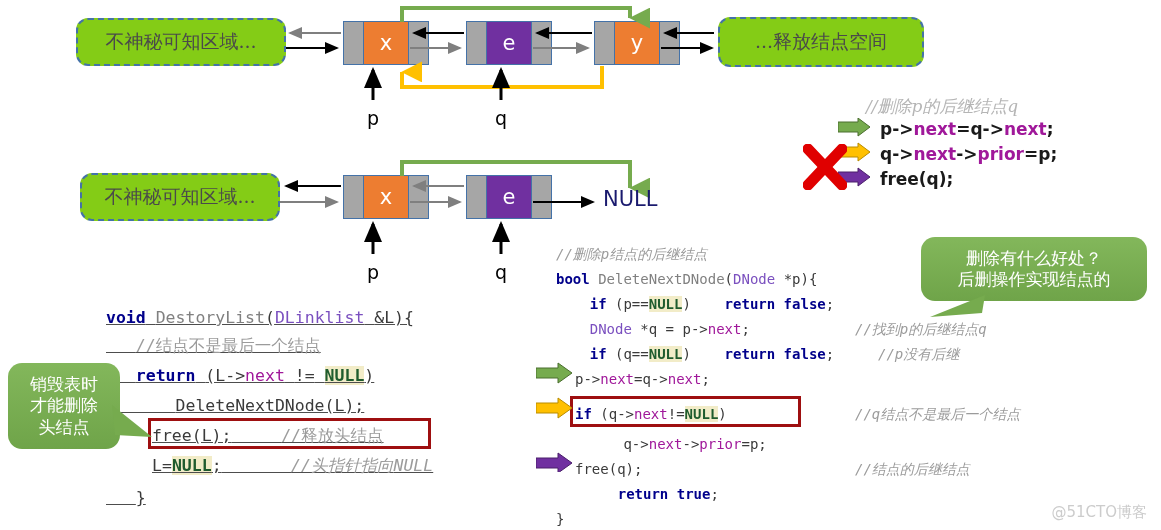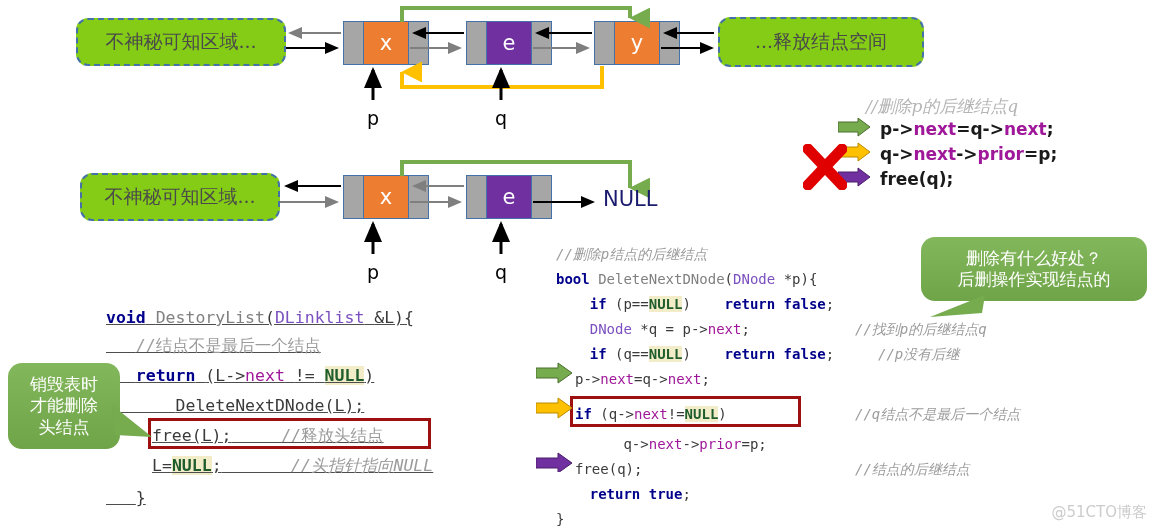--- a/index.html
+++ b/index.html
@@ -291,21 +291,21 @@
 <div class="code-r" style="left:575px; top:367px;"><span class="punc">p-&gt;</span><span class="memb">next</span><span class="punc">=q-&gt;</span><span class="memb">next</span><span class="punc">;</span></div>
 
 <div class="code-r" style="left:575px; top:402px;"><span class="kw">if</span> <span class="punc">(q-&gt;</span><span class="memb">next</span><span class="punc">!=</span><span class="nullk">NULL</span><span class="punc">)</span></div>
 <div class="code-r" style="left:855px; top:402px;"><span class="cmt">//<i>q</i>结点不是最后一个结点</span></div>
 
 <div class="code-r" style="left:556px; top:432px;">        <span class="punc">q-&gt;</span><span class="memb">next</span><span class="punc">-&gt;</span><span class="memb">prior</span><span class="punc">=p;</span></div>
 
 <div class="code-r" style="left:575px; top:457px;"><span class="punc">free(q);</span></div>
 <div class="code-r" style="left:855px; top:457px;"><span class="cmt">//结点的后继结点</span></div>
 
-<div class="code-r" style="left:556px; top:482px;">    <span class="kw">return true</span><span class="punc">;</span></div>
+<div class="code-r" style="left:584px; top:482px;">    <span class="kw">return true</span><span class="punc">;</span></div>
 
 <div class="code-r" style="left:556px; top:507px;"><span class="punc">}</span></div>
 
 <div class="redbox" style="left:570px; top:396px; width:231px; height:31px;"></div>
 
 <svg class="abs" style="left:536px; top:362px;" width="45" height="110">
   <path d="M0,6 L22,6 L22,1 L36,11 L22,21 L22,16 L0,16 z" fill="#76ab4e" stroke="#4a6e2e" stroke-width="1"></path>
   <path d="M0,41 L22,41 L22,36 L36,46 L22,56 L22,51 L0,51 z" fill="#ffc000" stroke="#b98c00" stroke-width="1"></path>
   <path d="M0,96 L22,96 L22,91 L36,101 L22,111 L22,106 L0,106 z" fill="#7030a0" stroke="#4a1f6b" stroke-width="1"></path>
 </svg>

